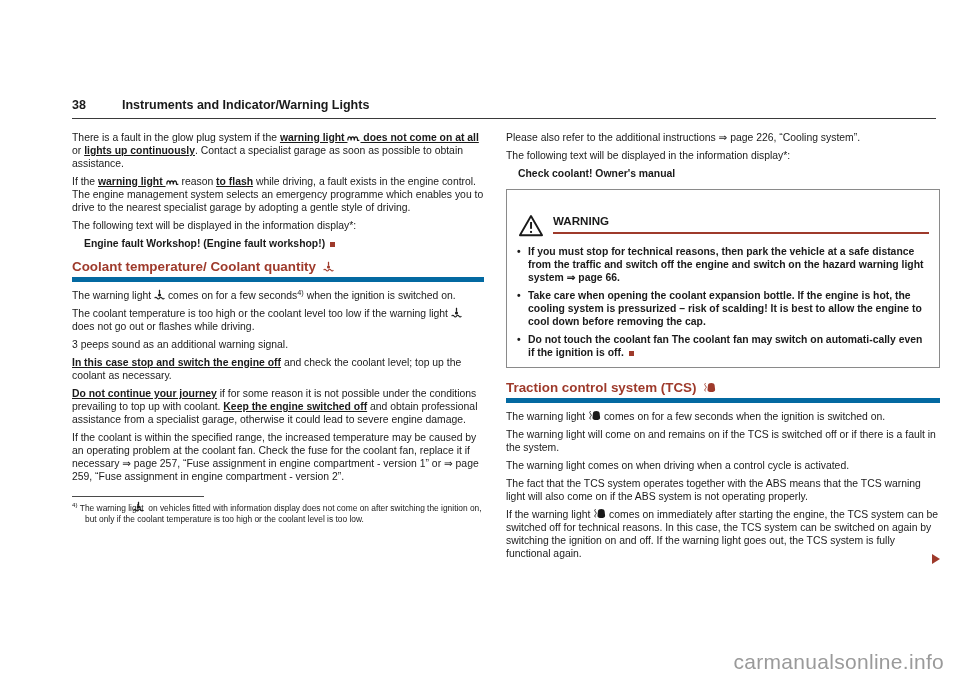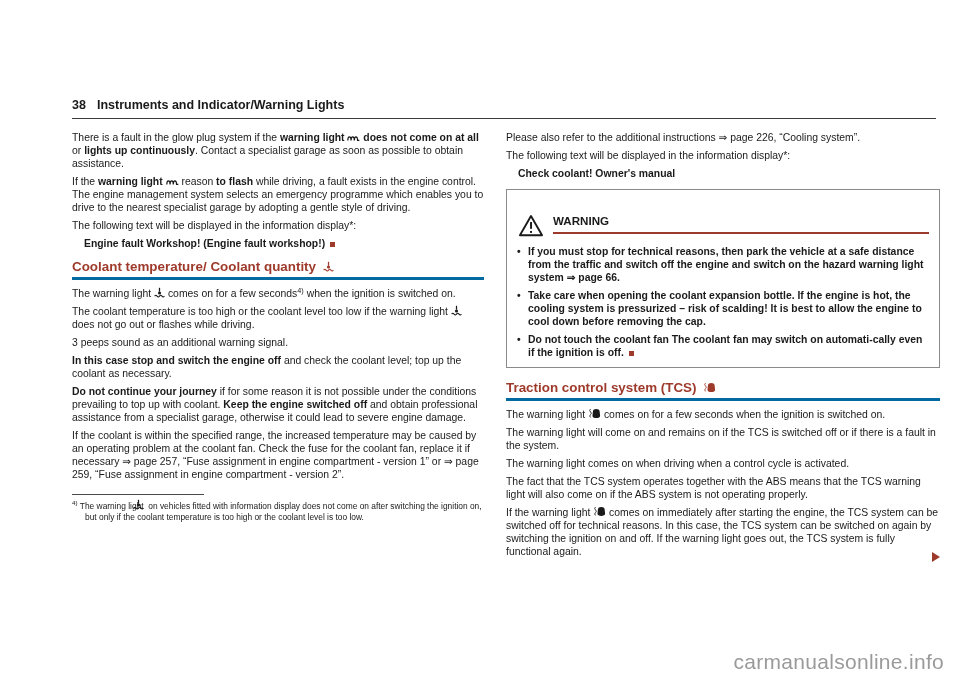--- a/index.html
+++ b/index.html
@@ -3,32 +3,32 @@
 <meta charset="utf-8">
 <style>
   html,body{margin:0;padding:0;background:#e8e8e8;}
   .page{
     position:relative;width:960px;height:679px;background:#ffffff;
     font-family:"Liberation Sans",sans-serif;color:var(--text,#1a1a1a);
     overflow:hidden;margin:0 auto;
     --accent:#9e3a2b;--text:#1a1a1a;--watermark:#9a9a9a;
   }
   
-  .header{position:absolute;left:72px;right:24px;top:98px;border-bottom:1px solid #3a3a3a;padding-bottom:6px;display:flex;align-items:baseline;}
+  .header{position:absolute;left:72px;right:24px;top:98px;border-bottom:1px solid #3a3a3a;padding-bottom:6px;display:flex;align-items:baseline;gap:25px;}
   .page-number{font-weight:bold;font-size:12.5px;margin-right:11px;}
   .chapter-title{font-weight:bold;font-size:12.5px;}
   
   .columns{position:absolute;left:72px;top:131px;display:flex;gap:22px;}
   .col-left{width:412px;}
   .col-right{width:434px;}
   p.para{margin:0 0 5px;font-size:10.4px;line-height:1.25;position:relative;}
-  .b{font-weight:bold;}
+  .b{font-weight:bold;text-decoration:underline;}
   .sup{font-size:7.3px;vertical-align:super;line-height:0;}
   .display-line{font-weight:bold;font-size:10.4px;margin:1px 0 7px 12px;line-height:1.25;}
-  h2.section{font-size:13.4px;font-weight:bold;color:var(--accent);margin:9px 0 7px;padding-bottom:3px;border-bottom:3px solid #0369a1;display:flex;align-items:center;gap:7px;}
+  h2.section{font-size:13.4px;font-weight:bold;color:var(--accent);margin:9px 0 7px;padding-bottom:3px;border-bottom:5px solid #0369a1;display:flex;align-items:center;gap:7px;}
   .endsq{display:inline-block;width:5px;height:5px;background:var(--accent);margin-left:5px;}
   .cont-arrow{position:absolute;right:0;bottom:1px;width:0;height:0;border-left:8px solid var(--accent);border-top:5px solid transparent;border-bottom:5px solid transparent;}
   
   .wl-icon{display:inline-block;vertical-align:-1px;line-height:0;}
   .wl-icon svg{display:inline-block;}
   .h-icon{display:inline-block;line-height:0;}
   
   .warning-box{border:1px solid #8a8a8a;padding:24px 10px 7px;margin:9px 0 12px;}
   .warn-title-row{position:relative;margin-bottom:7px;min-height:24px;}
   .warn-icon{position:absolute;left:1px;top:0;line-height:0;}

